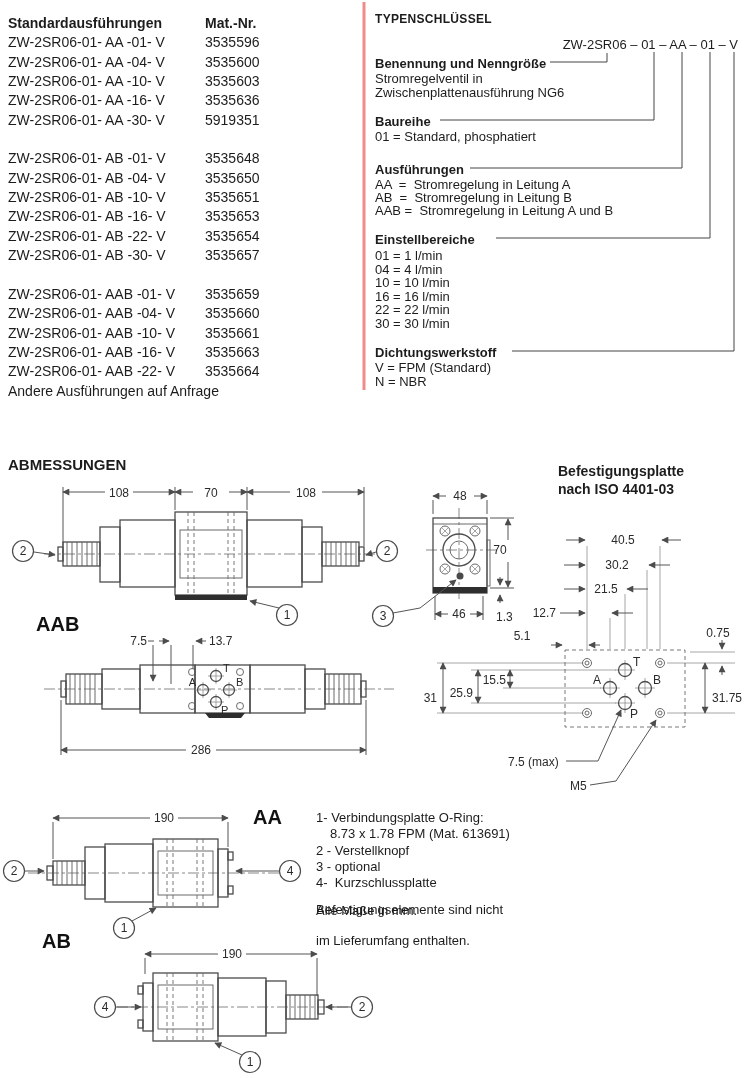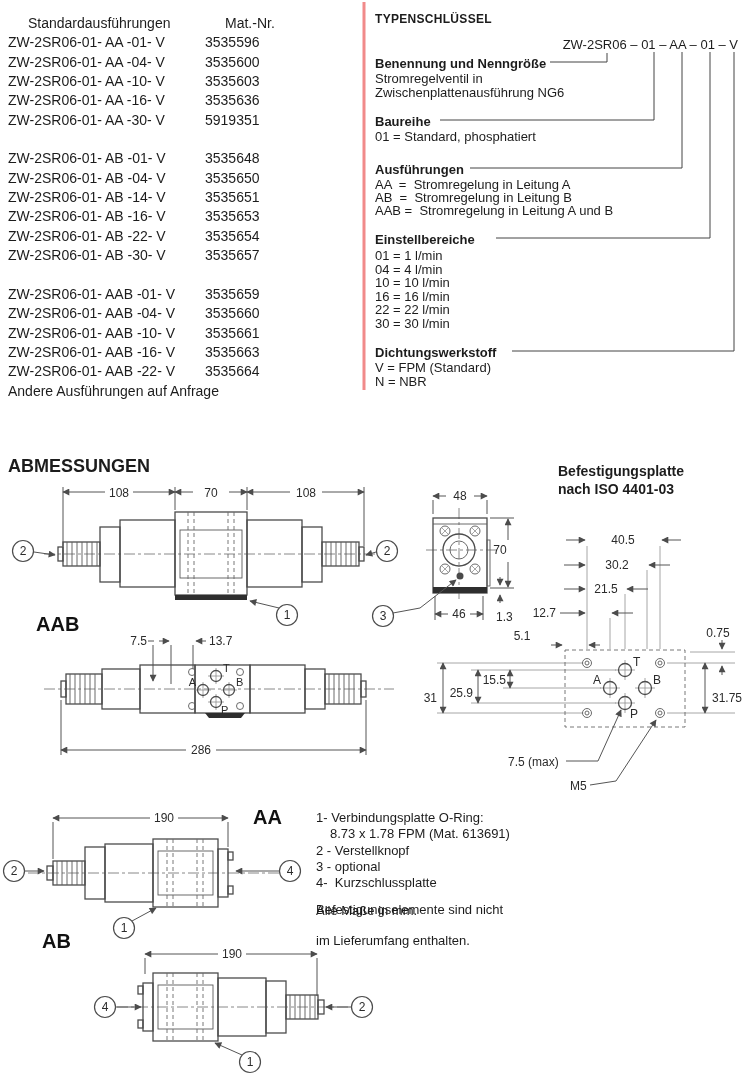--- a/index.html
+++ b/index.html
@@ -3,29 +3,29 @@
 <meta charset="utf-8">
 <style>
   html,body { margin:0; padding:0; background:#fff; }
   #page { position:relative; width:750px; height:1078px; background:#fff;
           font-family:"Liberation Sans", sans-serif; color:#1c1c1c; overflow:hidden; }
   .abs { position:absolute; }
   
   #stdtable { left:8px; top:14px; width:352px; font-size:14px; line-height:19.35px; }
   .trow { display:flex; white-space:pre; }
   .trow .c1 { width:197px; }
-  .thead { font-weight:normal;margin-left:20px; }
+  .thead { font-weight:bold; }
   .tgap { height:19.35px; }
   
   .tk-head { left:375px; top:12px; font-size:12px; font-weight:bold; letter-spacing:0.3px; }
   .tk-code { right:12px; top:37px; font-size:13px; white-space:pre; }
   .tk { left:375px; font-size:13px; white-space:pre; }
   .tk.b { font-weight:bold; }
   
-  .abm-head { left:8px; top:456px; font-size:18px; font-weight:bold; }
+  .abm-head { left:8px; top:456px; font-size:15px; font-weight:bold; }
   .plate-head { left:558px; top:462px; font-size:14px; font-weight:bold; line-height:18px; }
   
   .lg { left:316px; font-size:13px; white-space:pre; }
   .lg.indent { left:330px; }
   svg { position:absolute; left:0; font-family:"Liberation Sans", sans-serif; }
   svg .o { fill:none; stroke:#4c4c4c; stroke-width:1.3; }
   svg .t { fill:none; stroke:#5a5a5a; stroke-width:0.9; }
   svg .d { fill:none; stroke:#555; stroke-width:1; }
   svg .r { fill:none; stroke:#8f8f8f; stroke-width:0.8; }
   svg .c { fill:none; stroke:#7a7a7a; stroke-width:0.9; stroke-dasharray:11 3 3 3; }
@@ -50,21 +50,21 @@
       <span class="c2">Mat.-Nr.</span>
     </div>
     <div class="trow"><span class="c1">ZW-2SR06-01- AA -01- V</span><span class="c2">3535596</span></div>
     <div class="trow"><span class="c1">ZW-2SR06-01- AA -04- V</span><span class="c2">3535600</span></div>
     <div class="trow"><span class="c1">ZW-2SR06-01- AA -10- V</span><span class="c2">3535603</span></div>
     <div class="trow"><span class="c1">ZW-2SR06-01- AA -16- V</span><span class="c2">3535636</span></div>
     <div class="trow"><span class="c1">ZW-2SR06-01- AA -30- V</span><span class="c2">5919351</span></div>
     <div class="tgap"></div>
     <div class="trow"><span class="c1">ZW-2SR06-01- AB -01- V</span><span class="c2">3535648</span></div>
     <div class="trow"><span class="c1">ZW-2SR06-01- AB -04- V</span><span class="c2">3535650</span></div>
-    <div class="trow"><span class="c1">ZW-2SR06-01- AB -14- V</span><span class="c2">3535651</span></div>
+    <div class="trow"><span class="c1">ZW-2SR06-01- AB -10- V</span><span class="c2">3535651</span></div>
     <div class="trow"><span class="c1">ZW-2SR06-01- AB -16- V</span><span class="c2">3535653</span></div>
     <div class="trow"><span class="c1">ZW-2SR06-01- AB -22- V</span><span class="c2">3535654</span></div>
     <div class="trow"><span class="c1">ZW-2SR06-01- AB -30- V</span><span class="c2">3535657</span></div>
     <div class="tgap"></div>
     <div class="trow"><span class="c1">ZW-2SR06-01- AAB -01- V</span><span class="c2">3535659</span></div>
     <div class="trow"><span class="c1">ZW-2SR06-01- AAB -04- V</span><span class="c2">3535660</span></div>
     <div class="trow"><span class="c1">ZW-2SR06-01- AAB -10- V</span><span class="c2">3535661</span></div>
     <div class="trow"><span class="c1">ZW-2SR06-01- AAB -16- V</span><span class="c2">3535663</span></div>
     <div class="trow"><span class="c1">ZW-2SR06-01- AAB -22- V</span><span class="c2">3535664</span></div>
     <div class="trow">Andere Ausführungen auf Anfrage</div>

